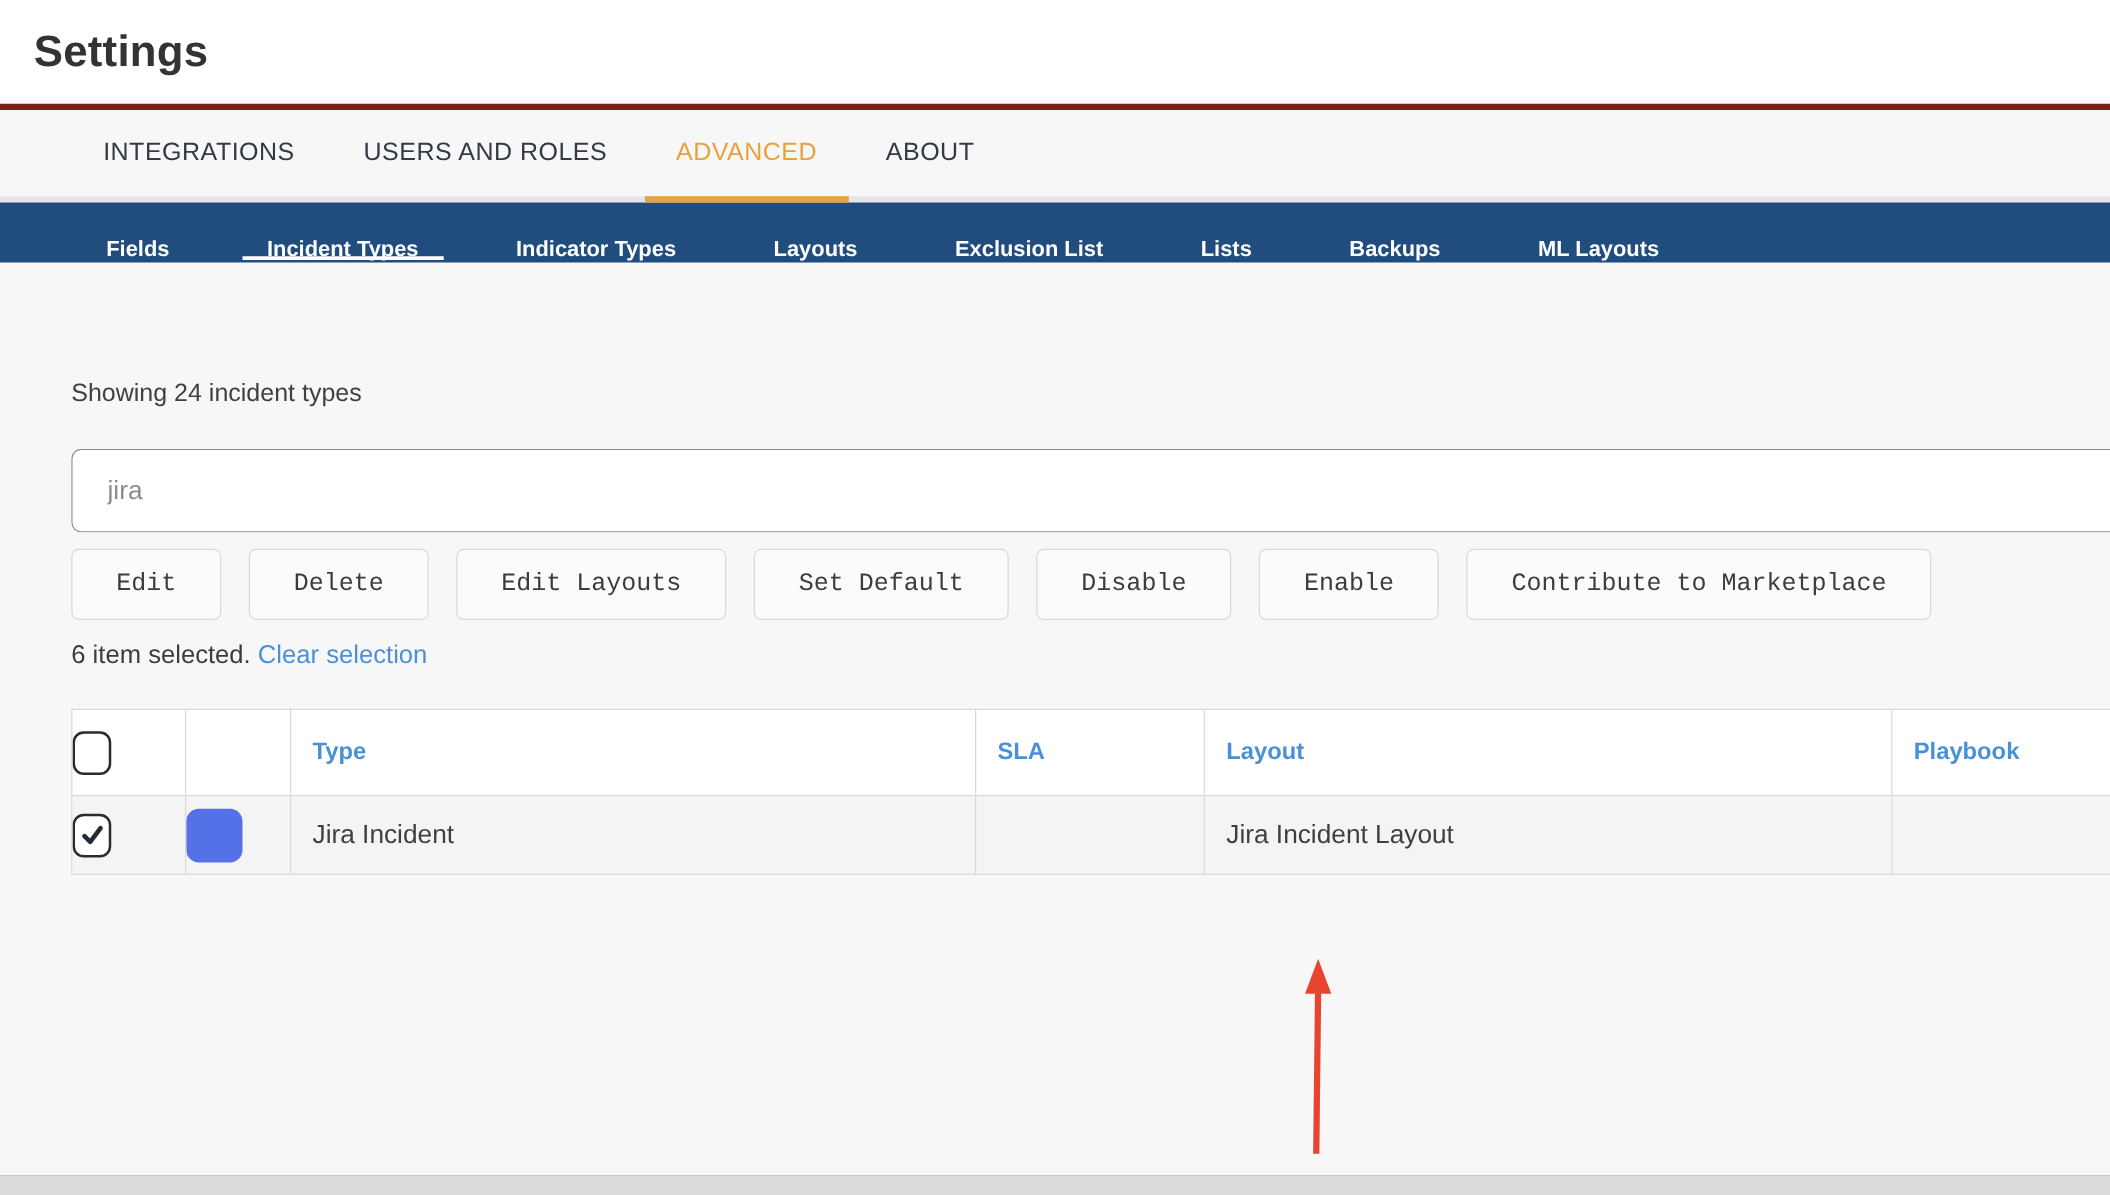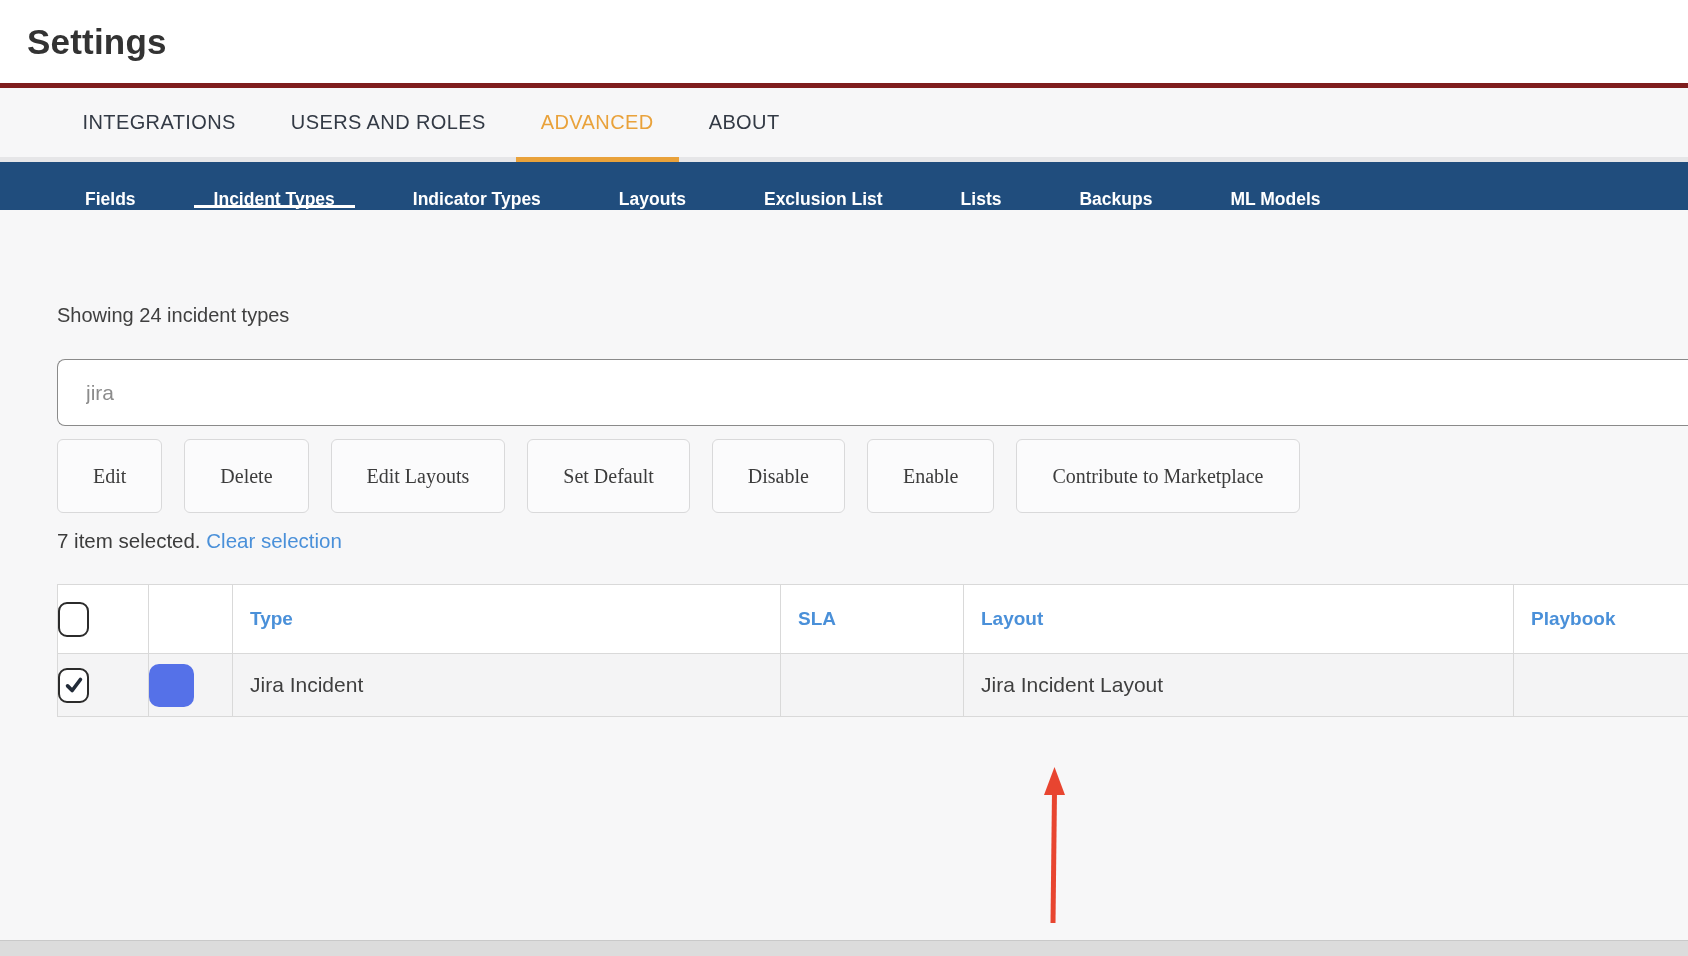--- a/index.html
+++ b/index.html
@@ -100,26 +100,26 @@
     font-size: 21px;
     color: #8c8c8c;
     outline: none;
   }
   .toolbar {
     margin: 13px 0 0 57px;
     display: flex;
     gap: 22px;
   }
   .btn {
-    height: 74px;
+    height: 57px;
     padding: 0 35px;
     background: #fbfbfc;
     border: 1px solid #d9d9da;
     border-radius: 6px;
-    font-family: Liberation Serif, serif;
+    font-family: Liberation Mono, monospace;
     font-size: 20px;
     color: #3c3c3c;
     cursor: pointer;
     white-space: nowrap;
   }
   .selection-line {
     margin: 16px 0 0 57px;
     font-size: 20.5px;
     color: #3c3c3c;
   }
@@ -213,41 +213,41 @@
 </nav>
 
 <nav class="subnav">
   <div class="subnav-item">Fields</div>
   <div class="subnav-item active">Incident Types</div>
   <div class="subnav-item">Indicator Types</div>
   <div class="subnav-item">Layouts</div>
   <div class="subnav-item">Exclusion List</div>
   <div class="subnav-item">Lists</div>
   <div class="subnav-item">Backups</div>
-  <div class="subnav-item">ML Models</div>
+  <div class="subnav-item">ML Layouts</div>
 </nav>
 
 <main>
 
   <div class="summary-line">Showing 24 incident types</div>
 
   <input class="search-input" type="text" value="jira" style="">
 
   <div class="toolbar">
     <button class="btn">Edit</button>
     <button class="btn">Delete</button>
     <button class="btn">Edit Layouts</button>
     <button class="btn">Set Default</button>
     <button class="btn">Disable</button>
     <button class="btn">Enable</button>
     <button class="btn">Contribute to Marketplace</button>
   </div>
 
   <div class="selection-line">
-    <span>7 item selected.</span>
+    <span>6 item selected.</span>
     <a class="link">Clear selection</a>
   </div>
 
   <table class="itable">
     <colgroup>
       <col class="col-check">
         <col class="col-color">
         <col class="col-type">
       <col class="col-sla">
         <col class="col-layout">

